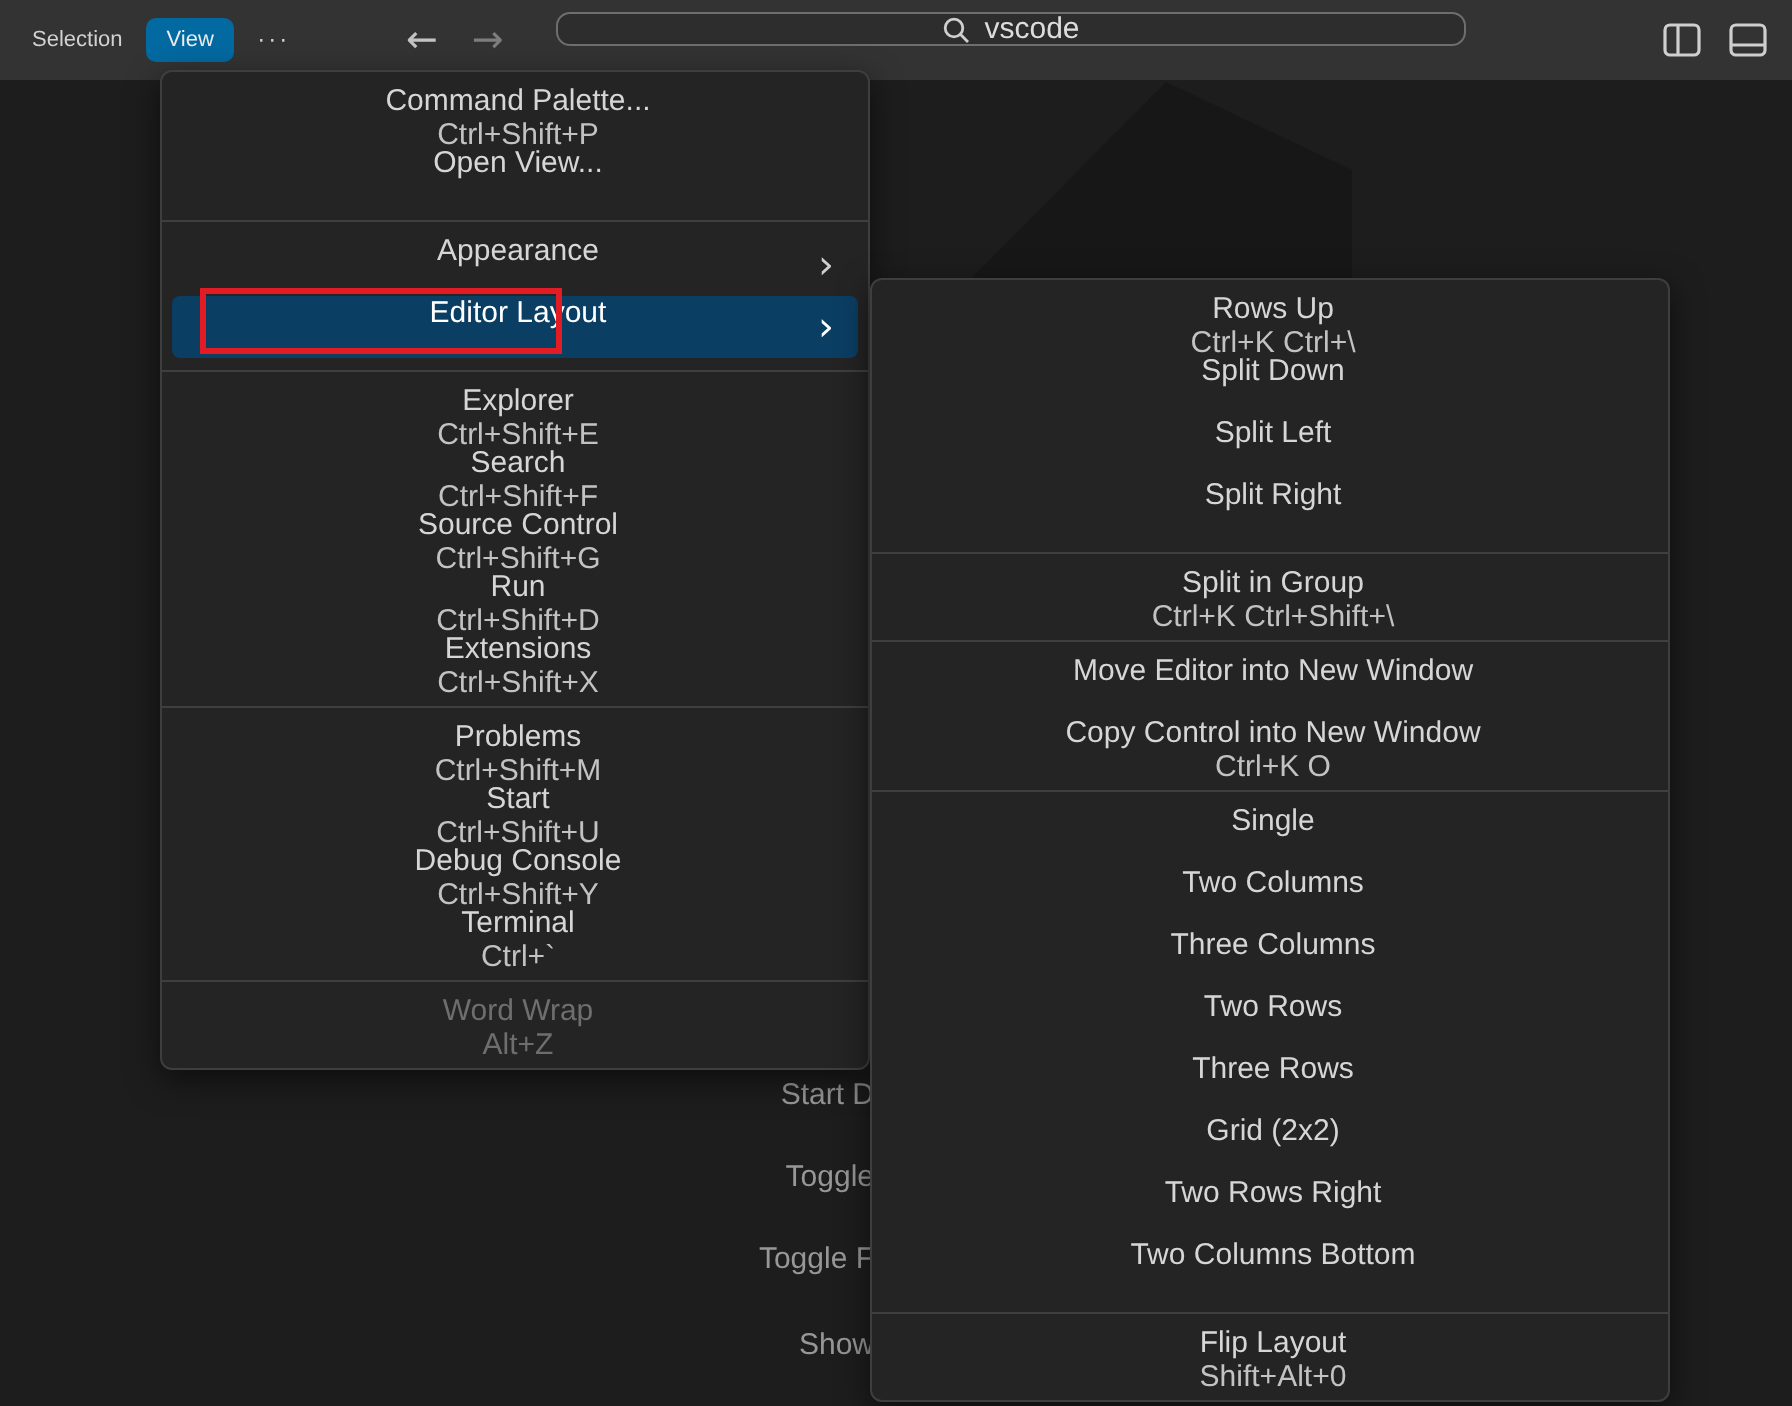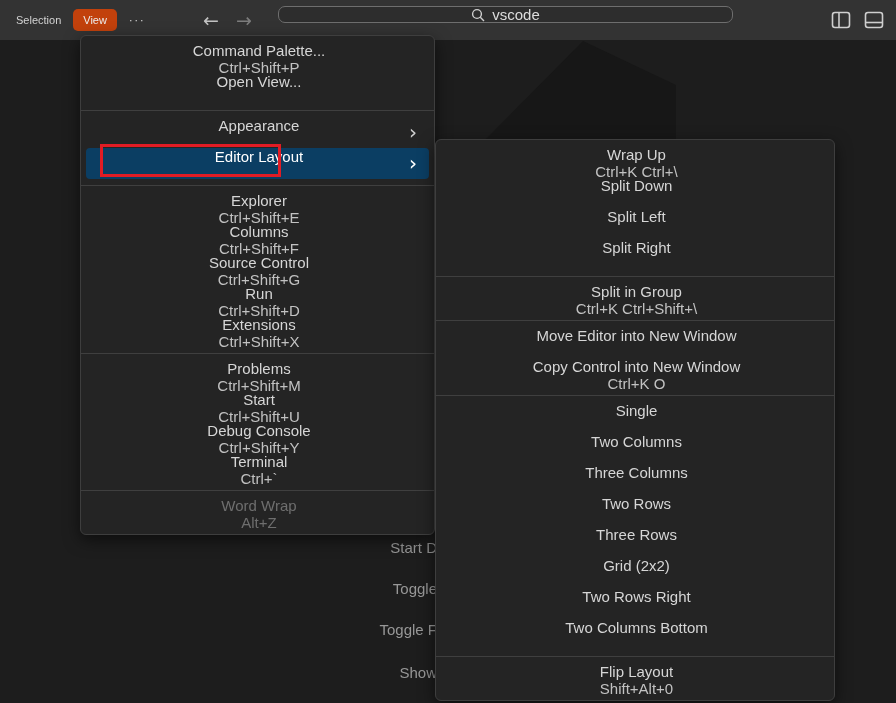--- a/index.html
+++ b/index.html
@@ -32,21 +32,21 @@
   }
   .menubar {
     position: absolute; left: 6px; top: 0; height: 40px;
     display: flex; align-items: center; gap: 2px;
     font-size: 11px;
   }
   .mb-item {
     padding: 5px 10px; border-radius: 5px; color: #d2d2d2;
     cursor: default; white-space: nowrap;
   }
-  .mb-item.active { background: #c2410c; color: #ececec; }
+  .mb-item.active { background: #0369a1; color: #ececec; }
   .mb-item.more { letter-spacing: 2px; font-family: "DejaVu Sans", sans-serif; }
   .nav-arrows {
     position: absolute; left: 203px; top: 0; height: 40px;
     display: flex; align-items: center; gap: 17px;
     font-size: 19px; font-family: "DejaVu Sans", sans-serif;
   }
   .arrow.back { color: #c3c3c3; }
   .arrow.fwd  { color: #7d7d7d; }
   .search-box {
     position: absolute; left: 278px; top: 6px; width: 455px; height: 17px;
@@ -167,21 +167,21 @@
     <div class="menu-item highlight">
       <span class="mi-label">Editor Layout</span>
       <span class="mi-chevron">›</span>
     </div>
     <div class="menu-sep"></div>
     <div class="menu-item">
       <span class="mi-label">Explorer</span>
       <span class="mi-shortcut">Ctrl+Shift+E</span>
     </div>
     <div class="menu-item">
-      <span class="mi-label">Columns</span>
+      <span class="mi-label">Search</span>
       <span class="mi-shortcut">Ctrl+Shift+F</span>
     </div>
     <div class="menu-item">
       <span class="mi-label">Source Control</span>
       <span class="mi-shortcut">Ctrl+Shift+G</span>
     </div>
     <div class="menu-item">
       <span class="mi-label">Run</span>
       <span class="mi-shortcut">Ctrl+Shift+D</span>
     </div>
@@ -208,21 +208,21 @@
     </div>
     <div class="menu-sep"></div>
     <div class="menu-item disabled">
       <span class="mi-label">Word Wrap</span>
       <span class="mi-shortcut">Alt+Z</span>
     </div>
   </nav>
 
 <nav class="menu" id="editor-layout-submenu">
     <div class="menu-item">
-      <span class="mi-label">Wrap Up</span>
+      <span class="mi-label">Rows Up</span>
       <span class="mi-shortcut">Ctrl+K Ctrl+\</span>
     </div>
     <div class="menu-item">
       <span class="mi-label">Split Down</span>
     </div>
     <div class="menu-item">
       <span class="mi-label">Split Left</span>
     </div>
     <div class="menu-item">
       <span class="mi-label">Split Right</span>

